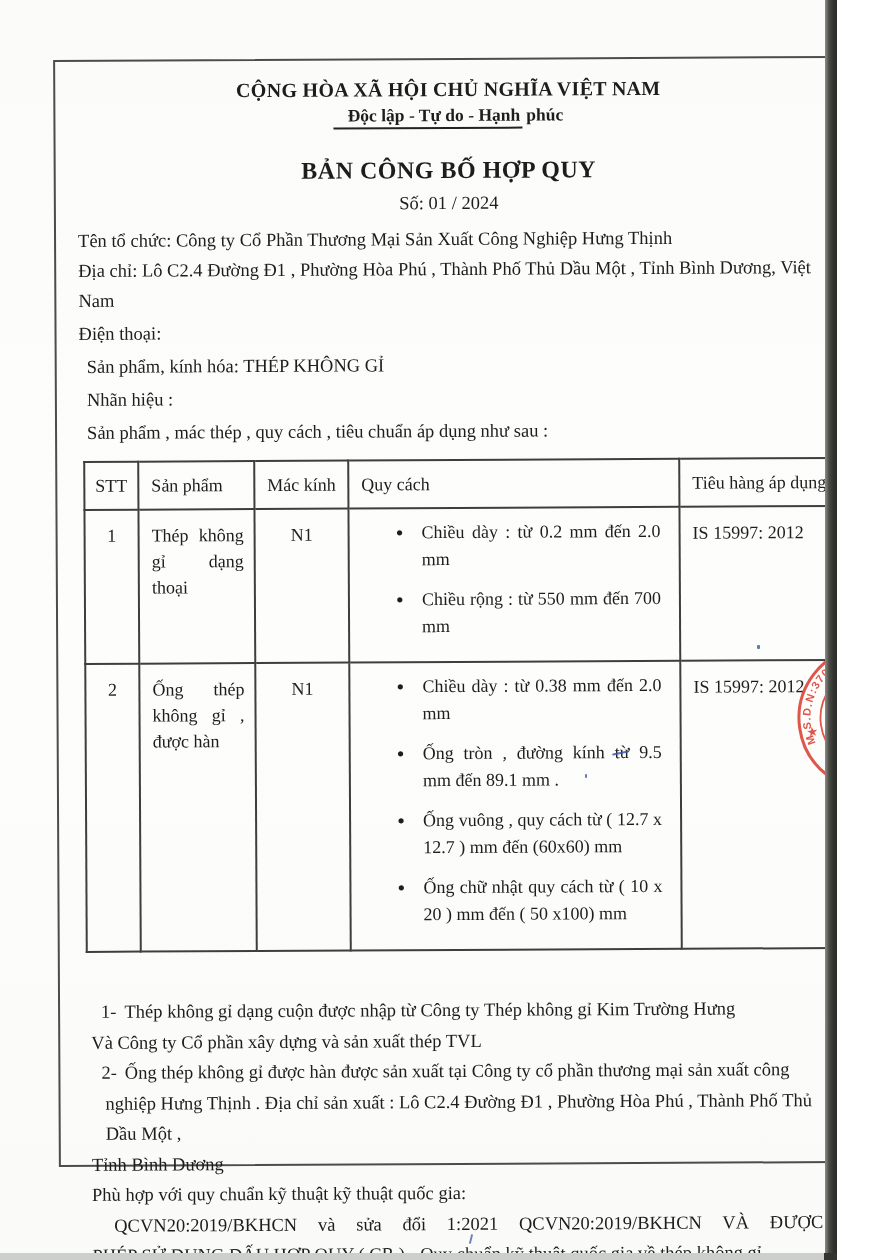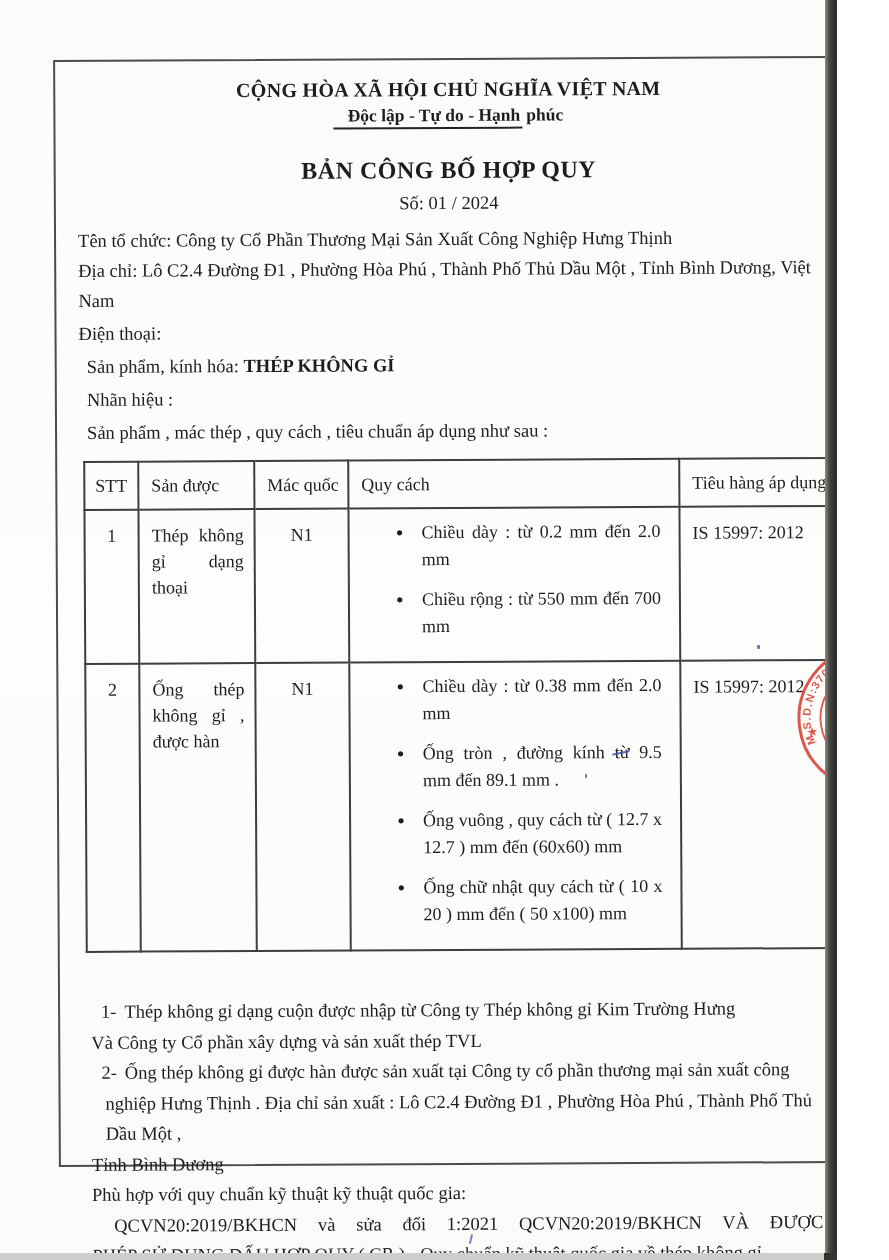--- a/index.html
+++ b/index.html
@@ -32,21 +32,21 @@
   .republic{font-size:20px;font-weight:bold;text-align:center;letter-spacing:.3px;margin-top:4px;}
   .motto{font-size:17.5px;font-weight:bold;text-align:center;margin-top:4px;}
   .motto .u{border-bottom:2px solid #222;padding:0 2px 2px 14px;}
   .motto .tail{padding-left:4px;}
   .doc-title{font-size:24px;font-weight:bold;text-align:center;letter-spacing:.5px;margin-top:31px;}
   .doc-number{font-size:18.5px;text-align:center;margin-top:9px;}
   .info{margin-top:10px;}
   .info p{font-size:18.5px;line-height:30px;margin:0;}
   .info p.sp{margin-top:3px;}
   .info p.ind{margin-left:8px;}
-  .b{font-weight:bold;}
+  .b{font-weight:normal;}
   
   table{border-collapse:collapse;width:776px;margin-left:4px;margin-top:13px;table-layout:fixed;}
   th,td{border:2px solid #3e3e3e;font-size:18px;vertical-align:top;}
   thead th{font-weight:normal;text-align:left;height:42px;vertical-align:middle;padding:2px 6px 2px 12px;}
   thead th.c{text-align:center;padding:2px 2px;margin-left:28px;}
   td{padding:12px 8px 10px 12px;line-height:26px;}
   td.c{text-align:center;padding-left:4px;padding-right:4px;}
   td.just{text-align:justify;padding-right:10px;}
   td.specs-cell{padding:10px 12px 8px 8px;}
   ul.specs{list-style:none;margin:0;padding:0 6px 0 36px;}
@@ -101,22 +101,22 @@
         <colgroup>
           <col style="width:54px">
             <col style="width:116px">
             <col style="width:94px">
             <col style="width:331px">
             <col style="width:181px">
         </colgroup>
         <thead>
           <tr>
             <th class="c">STT</th>
-            <th>Sản được</th>
-            <th>Mác quốc</th>
+            <th>Sản phẩm</th>
+            <th>Mác kính</th>
             <th>Quy cách</th>
             <th>Tiêu hàng áp dụng</th>
           </tr>
         </thead>
         <tbody>
           <tr>
             <td class="c">1</td>
             <td class="just">Thép không gỉ dạng thoại</td>
             <td class="c">N1</td>
             <td class="specs-cell">

